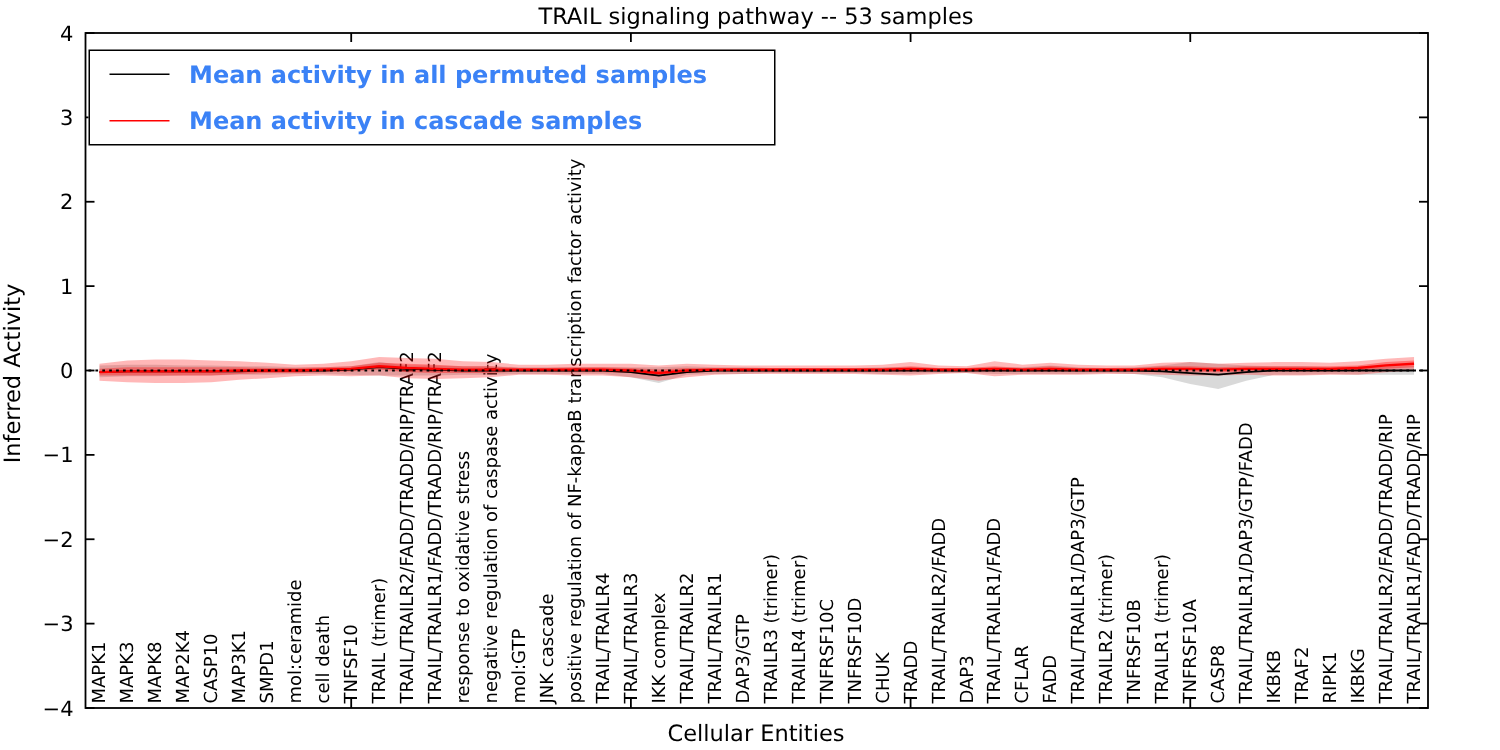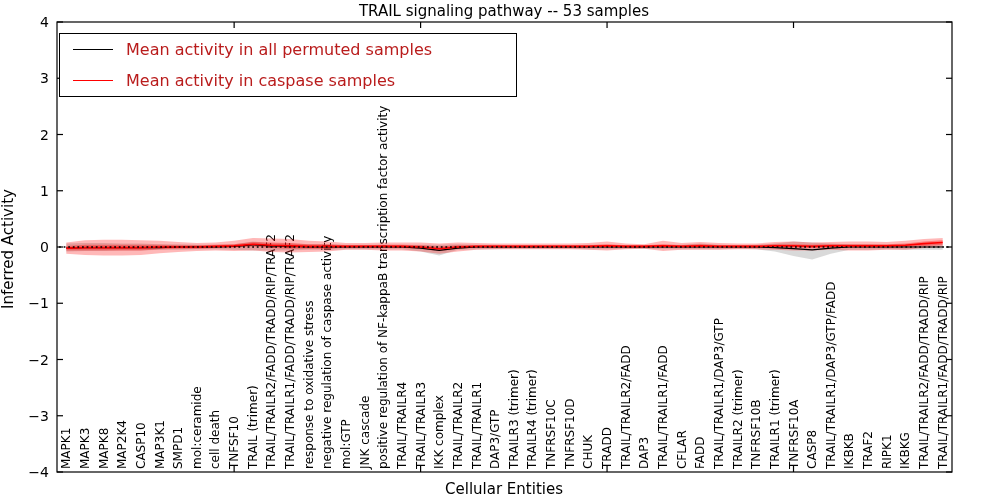--- a/index.html
+++ b/index.html
@@ -11,21 +11,21 @@
   #xlabel{position:absolute;left:0;top:480px;width:1008px;text-align:center;
           font-size:15px;color:#000;}
   #ylabel{position:absolute;left:-62px;top:240px;width:140px;text-align:center;
           font-size:15px;color:#000;transform:rotate(-90deg);}
   #legend{position:absolute;left:59px;top:33px;width:443px;height:62px;
           background:#ffffff;border:1.5px solid #000;z-index:5;
           display:flex;flex-direction:column;justify-content:space-around;
           padding-left:13px;}
   .legend-row{display:flex;align-items:center;}
   .legend-line{width:40px;height:0;border-top:1.6px solid #000;margin-right:13px;}
-  .legend-label{font-size:16px;color:#b91c1c;line-height:1;}
+  .legend-label{font-size:16px;color:#3b82f6;line-height:1;font-weight:bold;}
 </style>
 </head>
 <body>
 
 <div id="figure">
   <svg id="chart-svg" width="1000" height="500">
       <text x="70.32291666666667" y="469" font-size="12" fill="#000" text-anchor="start" transform="rotate(-90 70.32291666666667 469)">MAPK1</text>
       <text x="88.96875" y="469" font-size="12" fill="#000" text-anchor="start" transform="rotate(-90 88.96875 469)">MAPK3</text>
       <text x="107.61458333333333" y="469" font-size="12" fill="#000" text-anchor="start" transform="rotate(-90 107.61458333333333 469)">MAPK8</text>
       <text x="126.26041666666666" y="469" font-size="12" fill="#000" text-anchor="start" transform="rotate(-90 126.26041666666666 469)">MAP2K4</text>
@@ -119,16 +119,16 @@
   <div id="title">TRAIL signaling pathway -- 53 samples</div>
   <div id="ylabel">Inferred Activity</div>
   <div id="xlabel">Cellular Entities</div>
   <div id="legend">
     <div class="legend-row">
       <span class="legend-line" id="legend-line-0" style="border-top-color: rgb(0, 0, 0);"></span>
       <span class="legend-label">Mean activity in all permuted samples</span>
     </div>
     <div class="legend-row">
       <span class="legend-line" id="legend-line-1" style="border-top-color: rgb(255, 0, 0);"></span>
-      <span class="legend-label">Mean activity in caspase samples</span>
+      <span class="legend-label">Mean activity in cascade samples</span>
     </div>
   </div>
 </div>
 
 </body></html>

